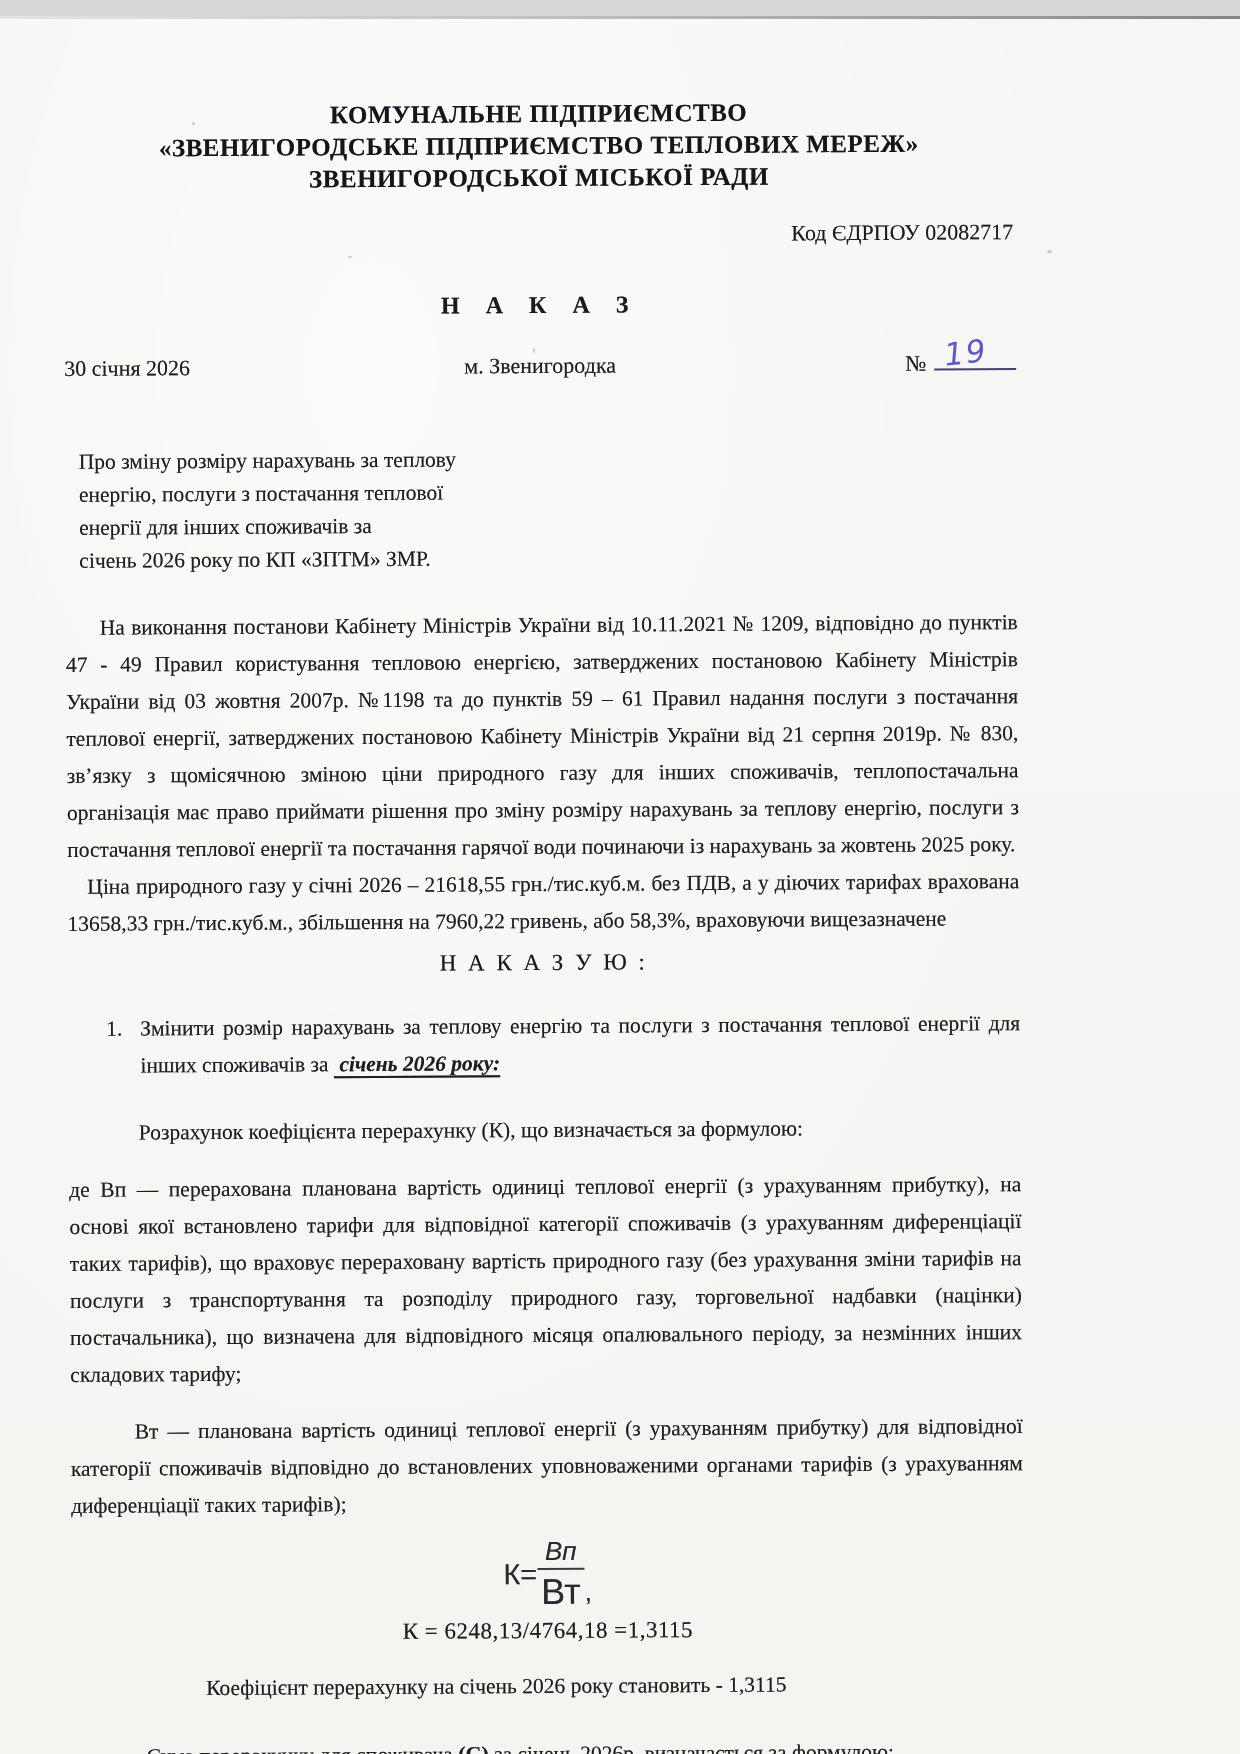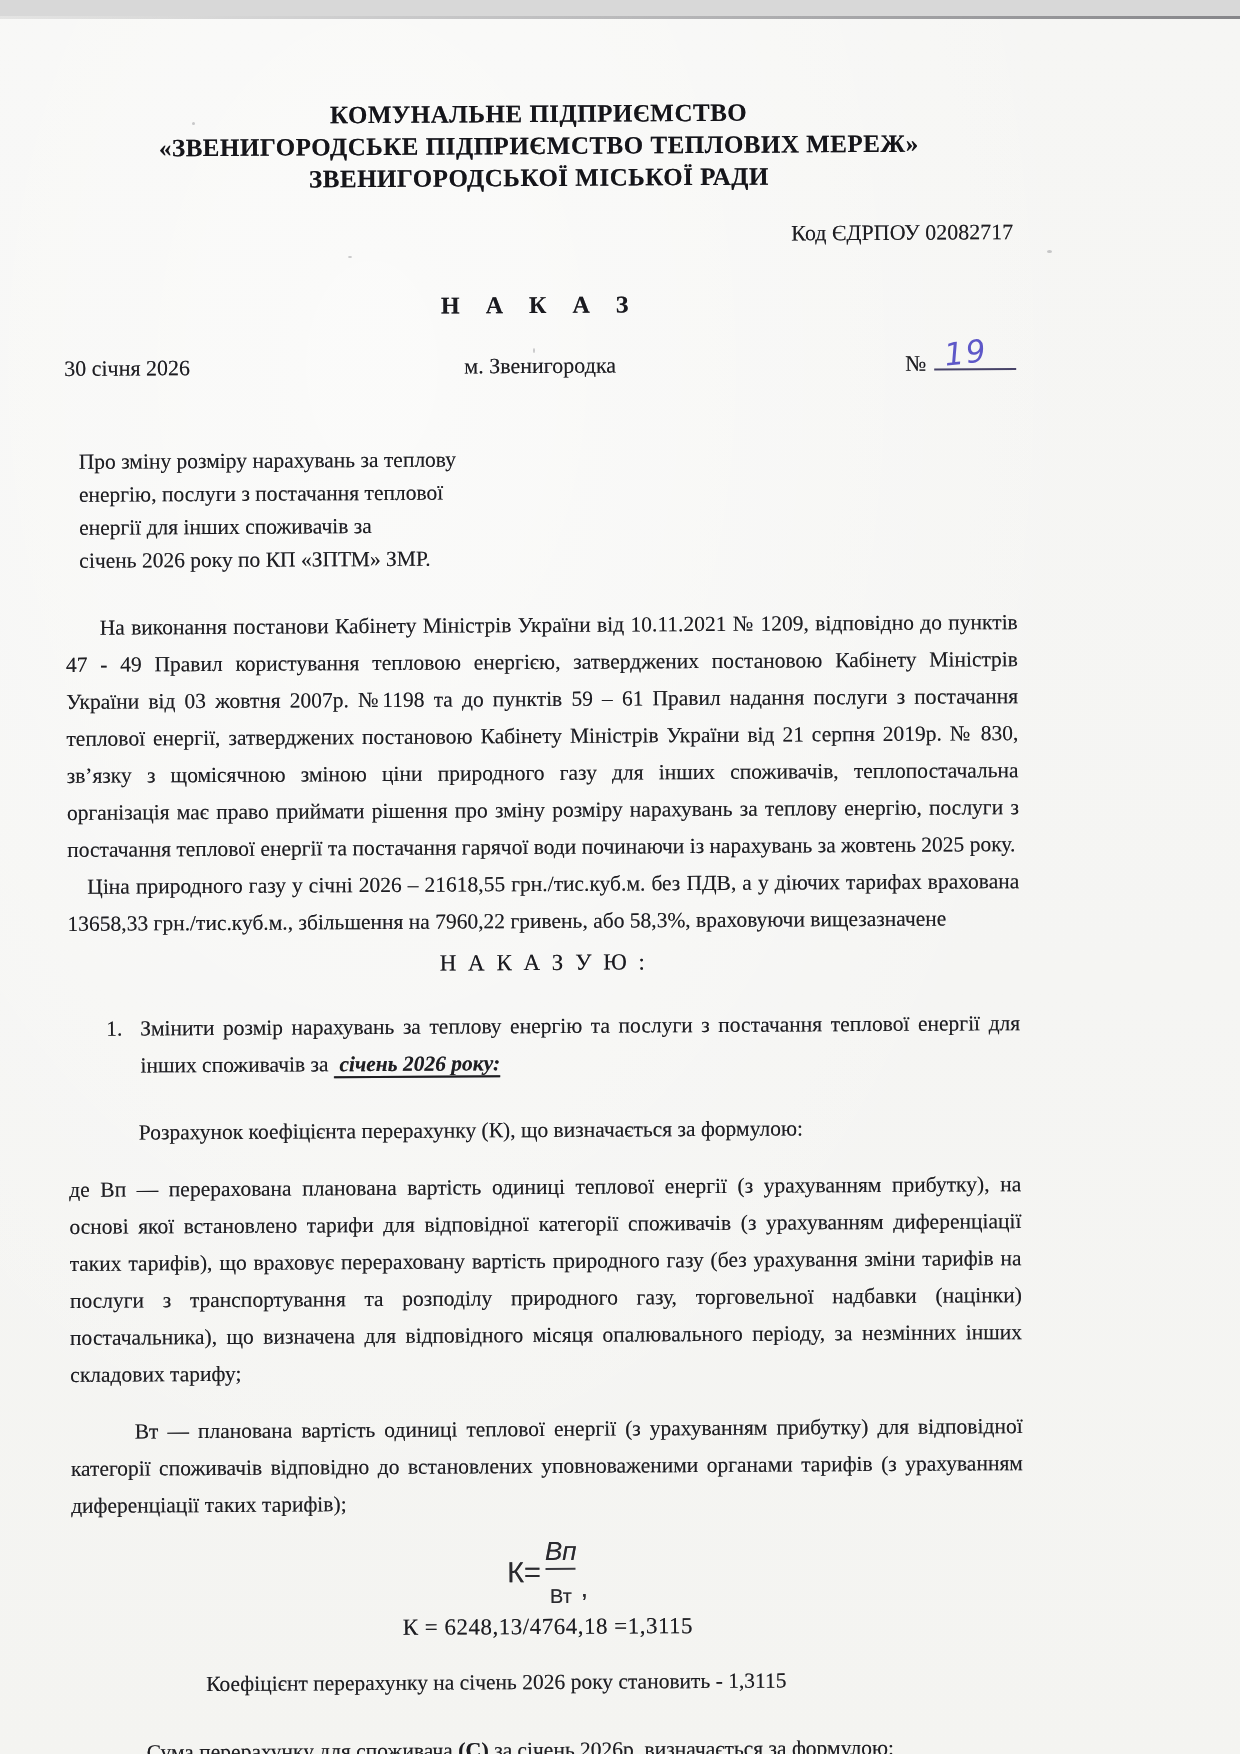--- a/index.html
+++ b/index.html
@@ -67,21 +67,21 @@
   .def-vt{margin-top:20px;text-indent:64px;}
   .formula-row{
     margin-top:16px;text-align:center;
     font-family:"Liberation Sans","DejaVu Sans",sans-serif;
     color:#2a2a2e;
   }
   .formula-inline{display:inline-flex;align-items:center;}
   .formula-lhs{font-size:29px;}
   .frac{display:inline-flex;flex-direction:column;align-items:center;line-height:1;}
   .frac-num{font-size:26px;padding:0 4px 4px;font-style:italic;}
-  .frac-den{font-size:20px;padding:16px 4px 0;border-top:2.5px solid #3a3a40;}
+  .frac-den{font-size:36px;padding:4px 4px 0;border-top:2.5px solid #3a3a40;}
   .formula-comma{font-size:26px;align-self:flex-end;padding-bottom:2px;}
   .formula-calc{text-align:center;font-size:23px;margin-top:8px;letter-spacing:.5px;}
   .coef-line{margin-top:30px;font-size:21.5px;padding-left:134px;}
   .sum-line{margin-top:42px;font-size:21.5px;padding-left:74px;}
   .sum-line b{font-size:22px;}
   .sum-formula{text-align:center;font-size:22px;margin-top:6px;letter-spacing:.5px;}
 </style>
 </head>
 <body>
 

